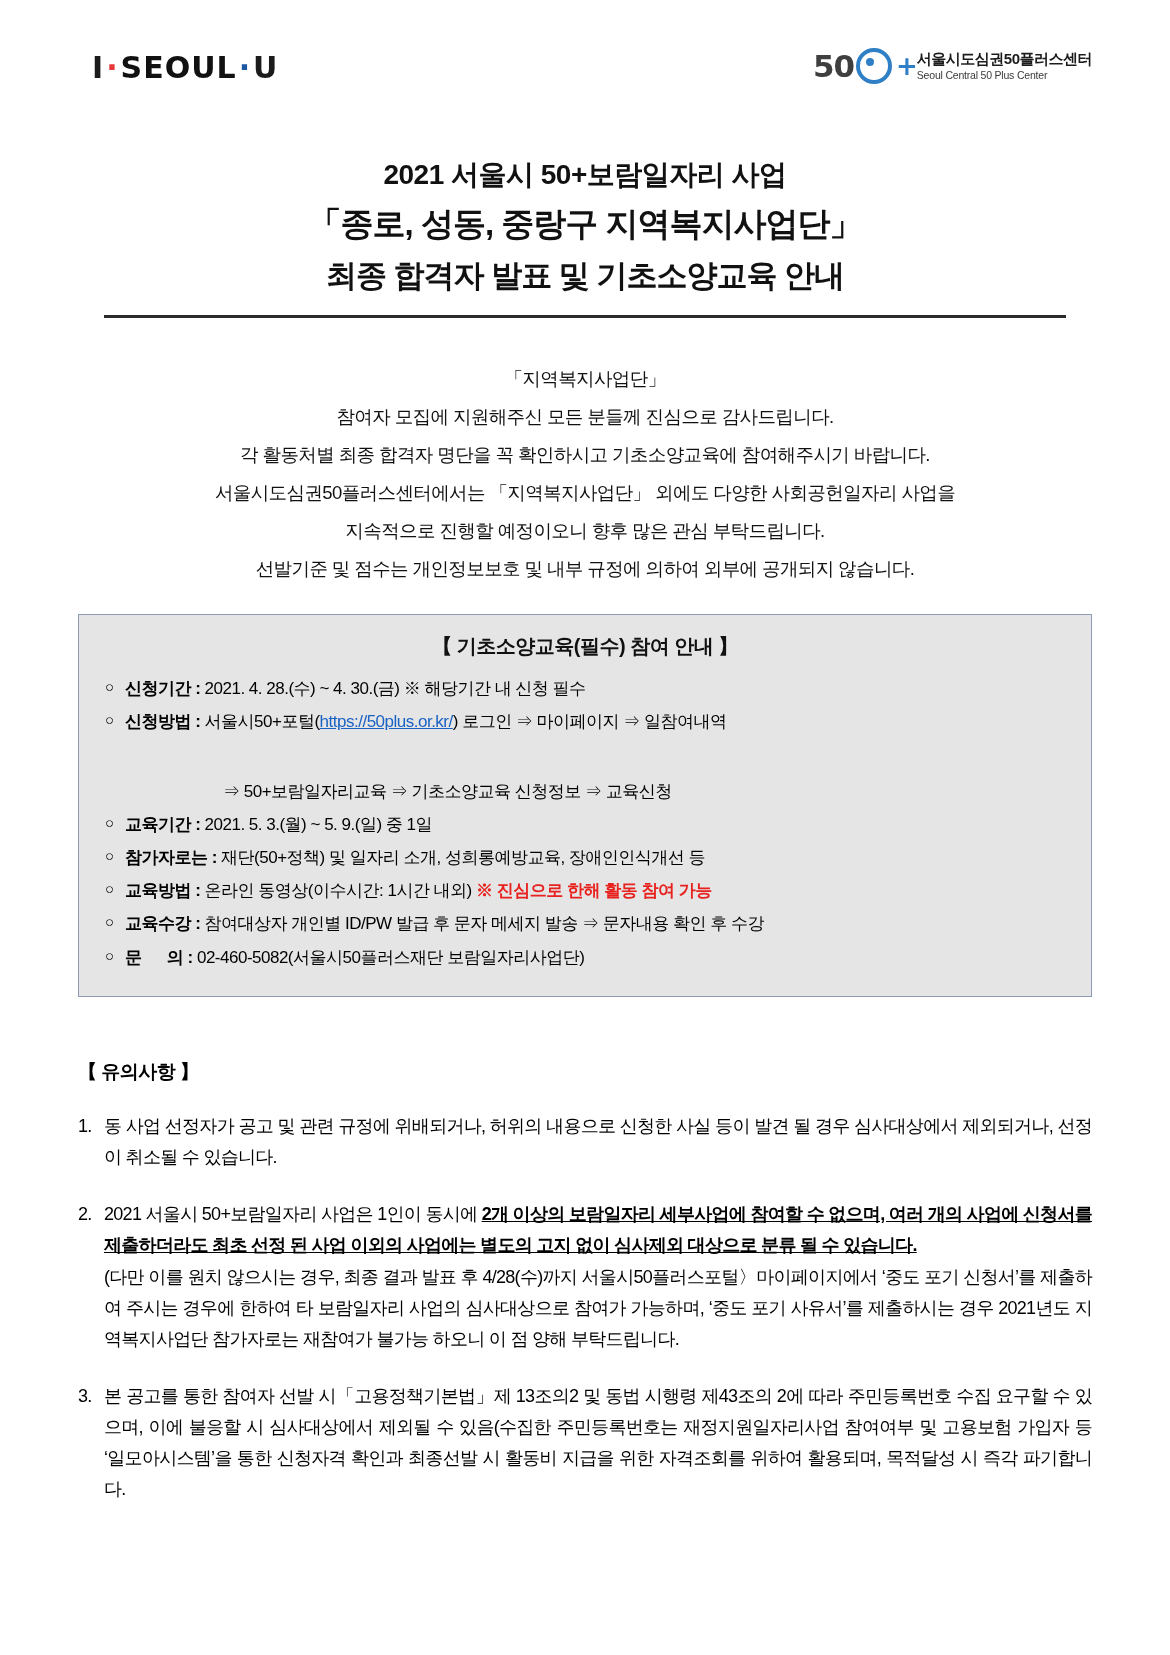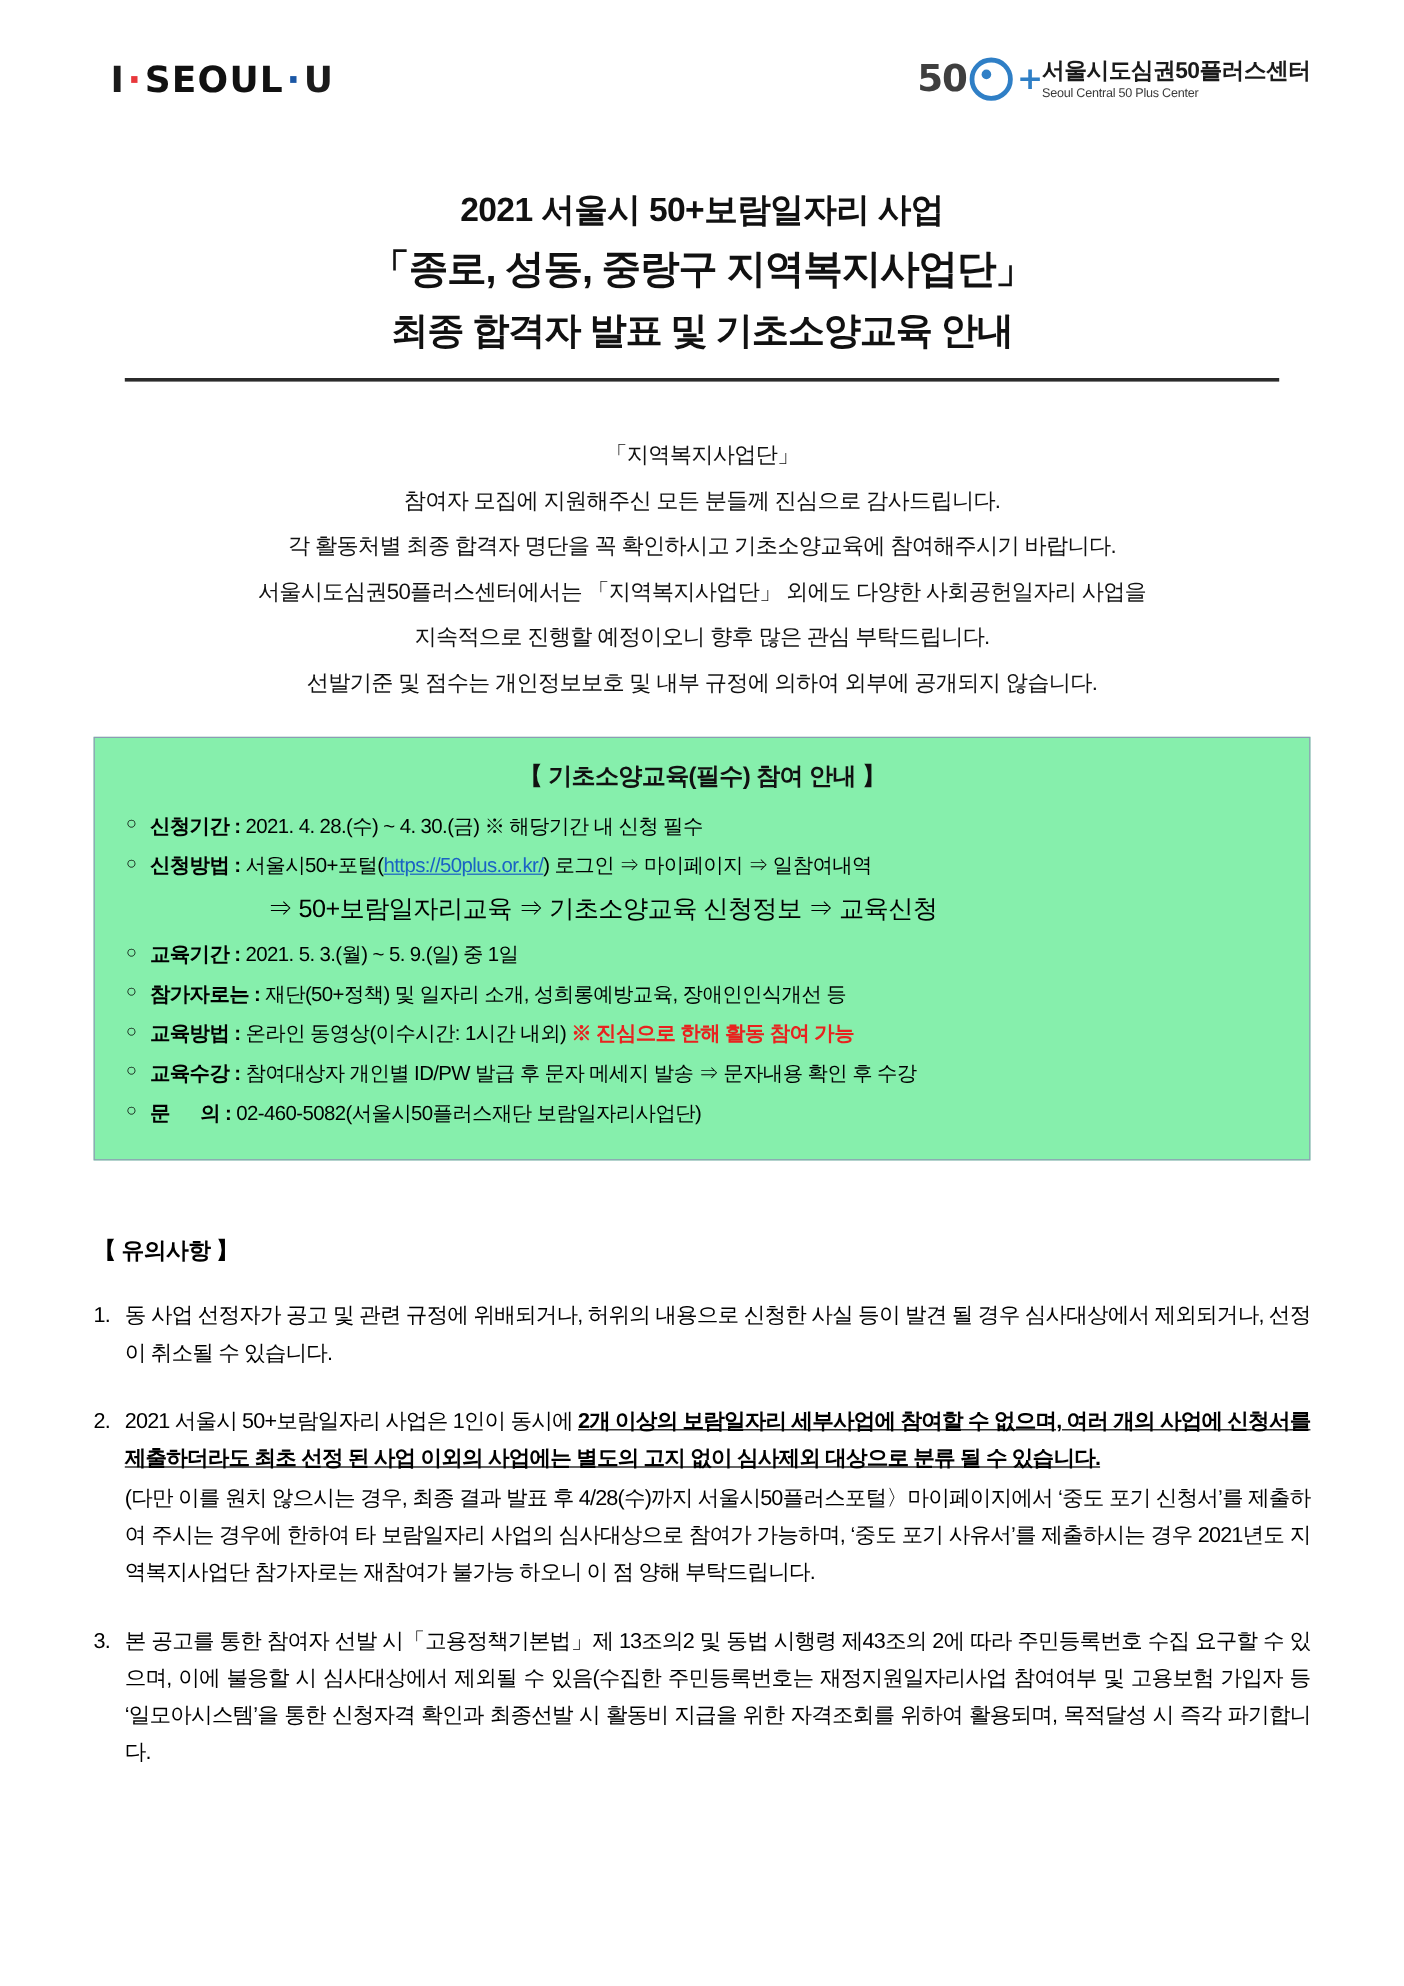--- a/index.html
+++ b/index.html
@@ -76,21 +76,21 @@
     background: #2f7fc6;
     border-radius: 50%;
     left: 6px;
     top: 6px;
   }
   .mark50 .plus { color: #2f7fc6; font-size: 26px; margin-left: 2px;}
   .center-name {
     line-height: 1.25;
   }
   .center-name .kr {
-    font-size: 19px;
+    font-size: 15px;
     font-weight: bold;
     color: #1b1b1b;
     letter-spacing: -0.5px;
   }
   .center-name .en {
     font-size: 10.5px;
     color: #3a3a3a;
     letter-spacing: -0.2px;
   }
 
@@ -133,21 +133,21 @@
     font-size: 18.5px;
     letter-spacing: -0.6px;
     color: #111;
   }
   .intro .b { font-weight: normal; }
 
   
   .notice-box {
     margin-top: 26px;
     border: 1px solid #8d9bb5;
-    background: #86efac;
+    background: #e5e5e5;
     padding: 18px 26px 22px 26px;
   }
   .notice-title {
     text-align: center;
     font-size: 20px;
     font-weight: bold;
     letter-spacing: -0.5px;
     margin-bottom: 12px;
     color: #111;
   }
@@ -167,23 +167,24 @@
     line-height: 1.95;
   }
   .n-label {
     font-weight: bold;
     white-space: pre;
     flex: 0 0 auto;
   }
   .n-text { flex: 1 1 auto; }
   .notice-sub {
     padding-left: 118px;
-    font-size: 21px;
+    font-size: 17px;
     line-height: 1.95;
     letter-spacing: -0.5px;
+    margin-top: 37px;
   }
   .link {
     color: #1a62c4;
     text-decoration: underline;
   }
   .red { color: #e8221f; font-weight: bold; }
 
   
   .caution-head {
     margin-top: 62px;

